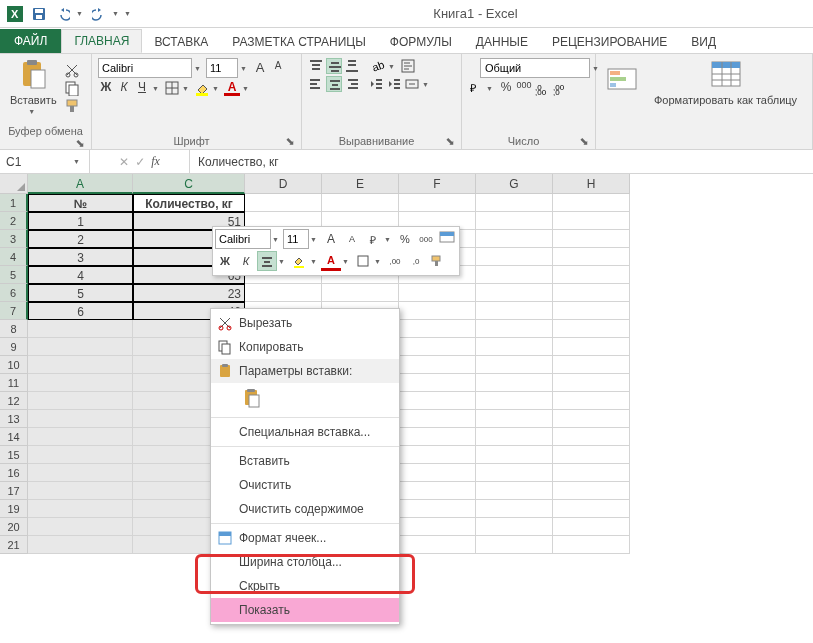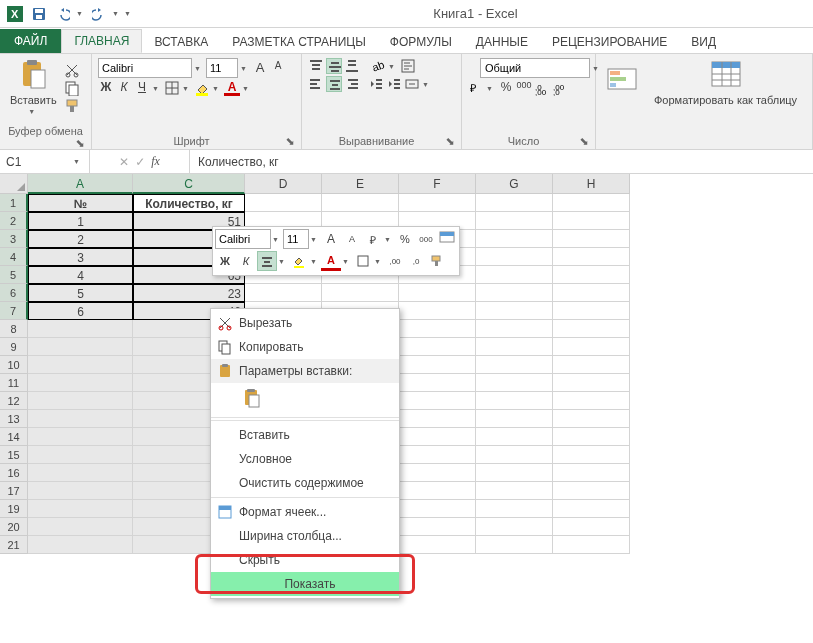--- a/index.html
+++ b/index.html
@@ -63,21 +63,21 @@
 .minitb .row { gap: 1px; }
 .minitb .select { height: 20px; }
 .minitb .sb { width: 20px; height: 20px; display: flex; align-items: center; justify-content: center; cursor: pointer; font-size: 11px; }
 
 
 .ctxmenu { position: absolute; background: #fff; border: 1px solid #c6c6c6; box-shadow: 2px 2px 6px rgba(0,0,0,.3); padding: 2px 0; width: 190px; }
 .mi { display: flex; align-items: center; height: 24px; padding: 0 18px 0 28px; font-size: 12px; cursor: pointer; position: relative; }
 .mi .mico { position: absolute; left: 6px; width: 16px; height: 16px; }
 .mi.header { background: #f0f0f0; font-weight: normal; cursor: default; }
 .mi-sep { height: 1px; background: #e0e0e0; margin: 2px 0; }
-.mi.hl { background: #86efac; justify-content: center; }
+.mi.hl { background: #f9a8d4; }
 .paste-icons { padding: 2px 0 4px 28px; }
 .paste-icons .pi { width: 26px; height: 26px; border: 1px solid transparent; display: inline-flex; align-items: center; justify-content: center; cursor: pointer; }
 
 
 .redbox { position: absolute; border: 3px solid #e03030; border-radius: 6px; pointer-events: none; }
 
 svg { display: block; }
 </style>
 </head>
 <body>
@@ -618,26 +618,29 @@
   <div class="paste-icons">
     <span class="pi">
       <svg width="20" height="20">
           <rect x="3" y="2" width="12" height="15" fill="#d9a441" rx="1"></rect>
           <rect x="5" y="1" width="8" height="3" fill="#888" rx="1"></rect>
           <rect x="7" y="7" width="10" height="12" fill="#fff" stroke="#888"></rect>
         </svg>
     </span>
   </div>
   <div class="mi-sep"></div>
+  <div class="mi">
+      <span>Специальная вставка...</span>
+    </div>
   <div class="mi-sep"></div>
   <div class="mi">
       <span>Вставить</span>
     </div>
   <div class="mi">
-      <span>Условное</span>
+      <span>Очистить</span>
     </div>
   <div class="mi">
       <span>Очистить содержимое</span>
     </div>
   <div class="mi-sep"></div>
   <div class="mi">
     <svg class="mico">
         <rect x="2" y="2" width="12" height="12" fill="#fff" stroke="#5b9bd5"></rect>
         <rect x="2" y="2" width="12" height="4" fill="#5b9bd5"></rect>
       </svg>

